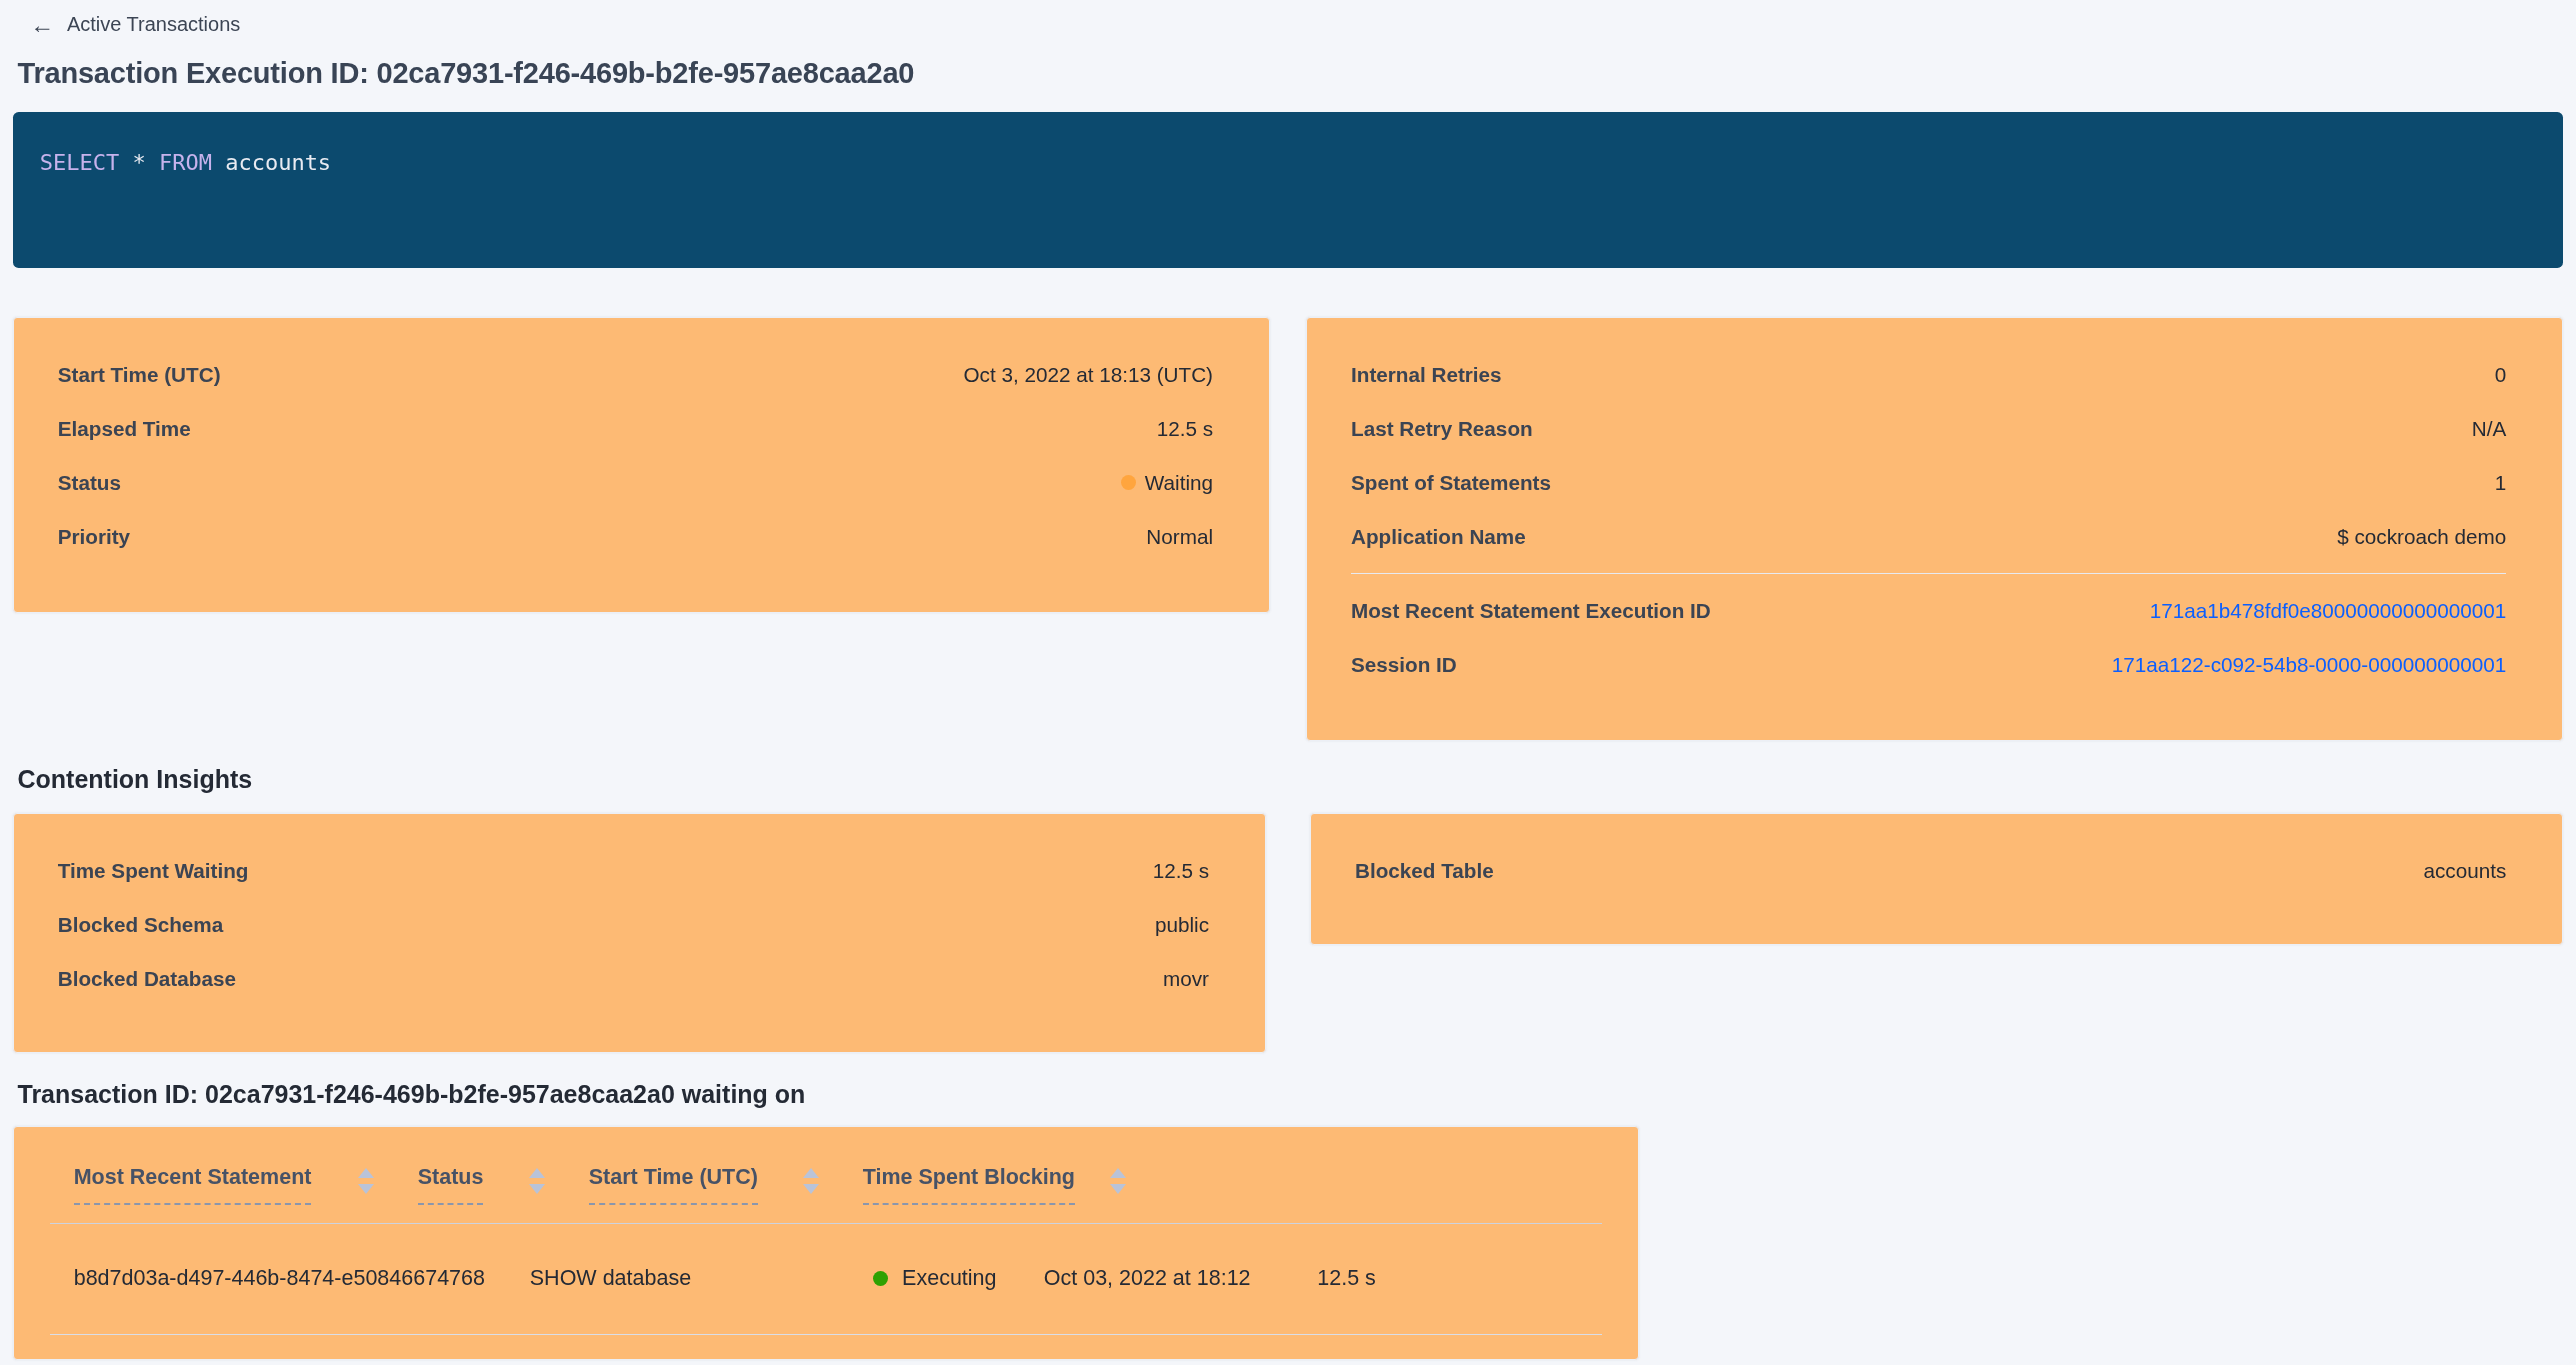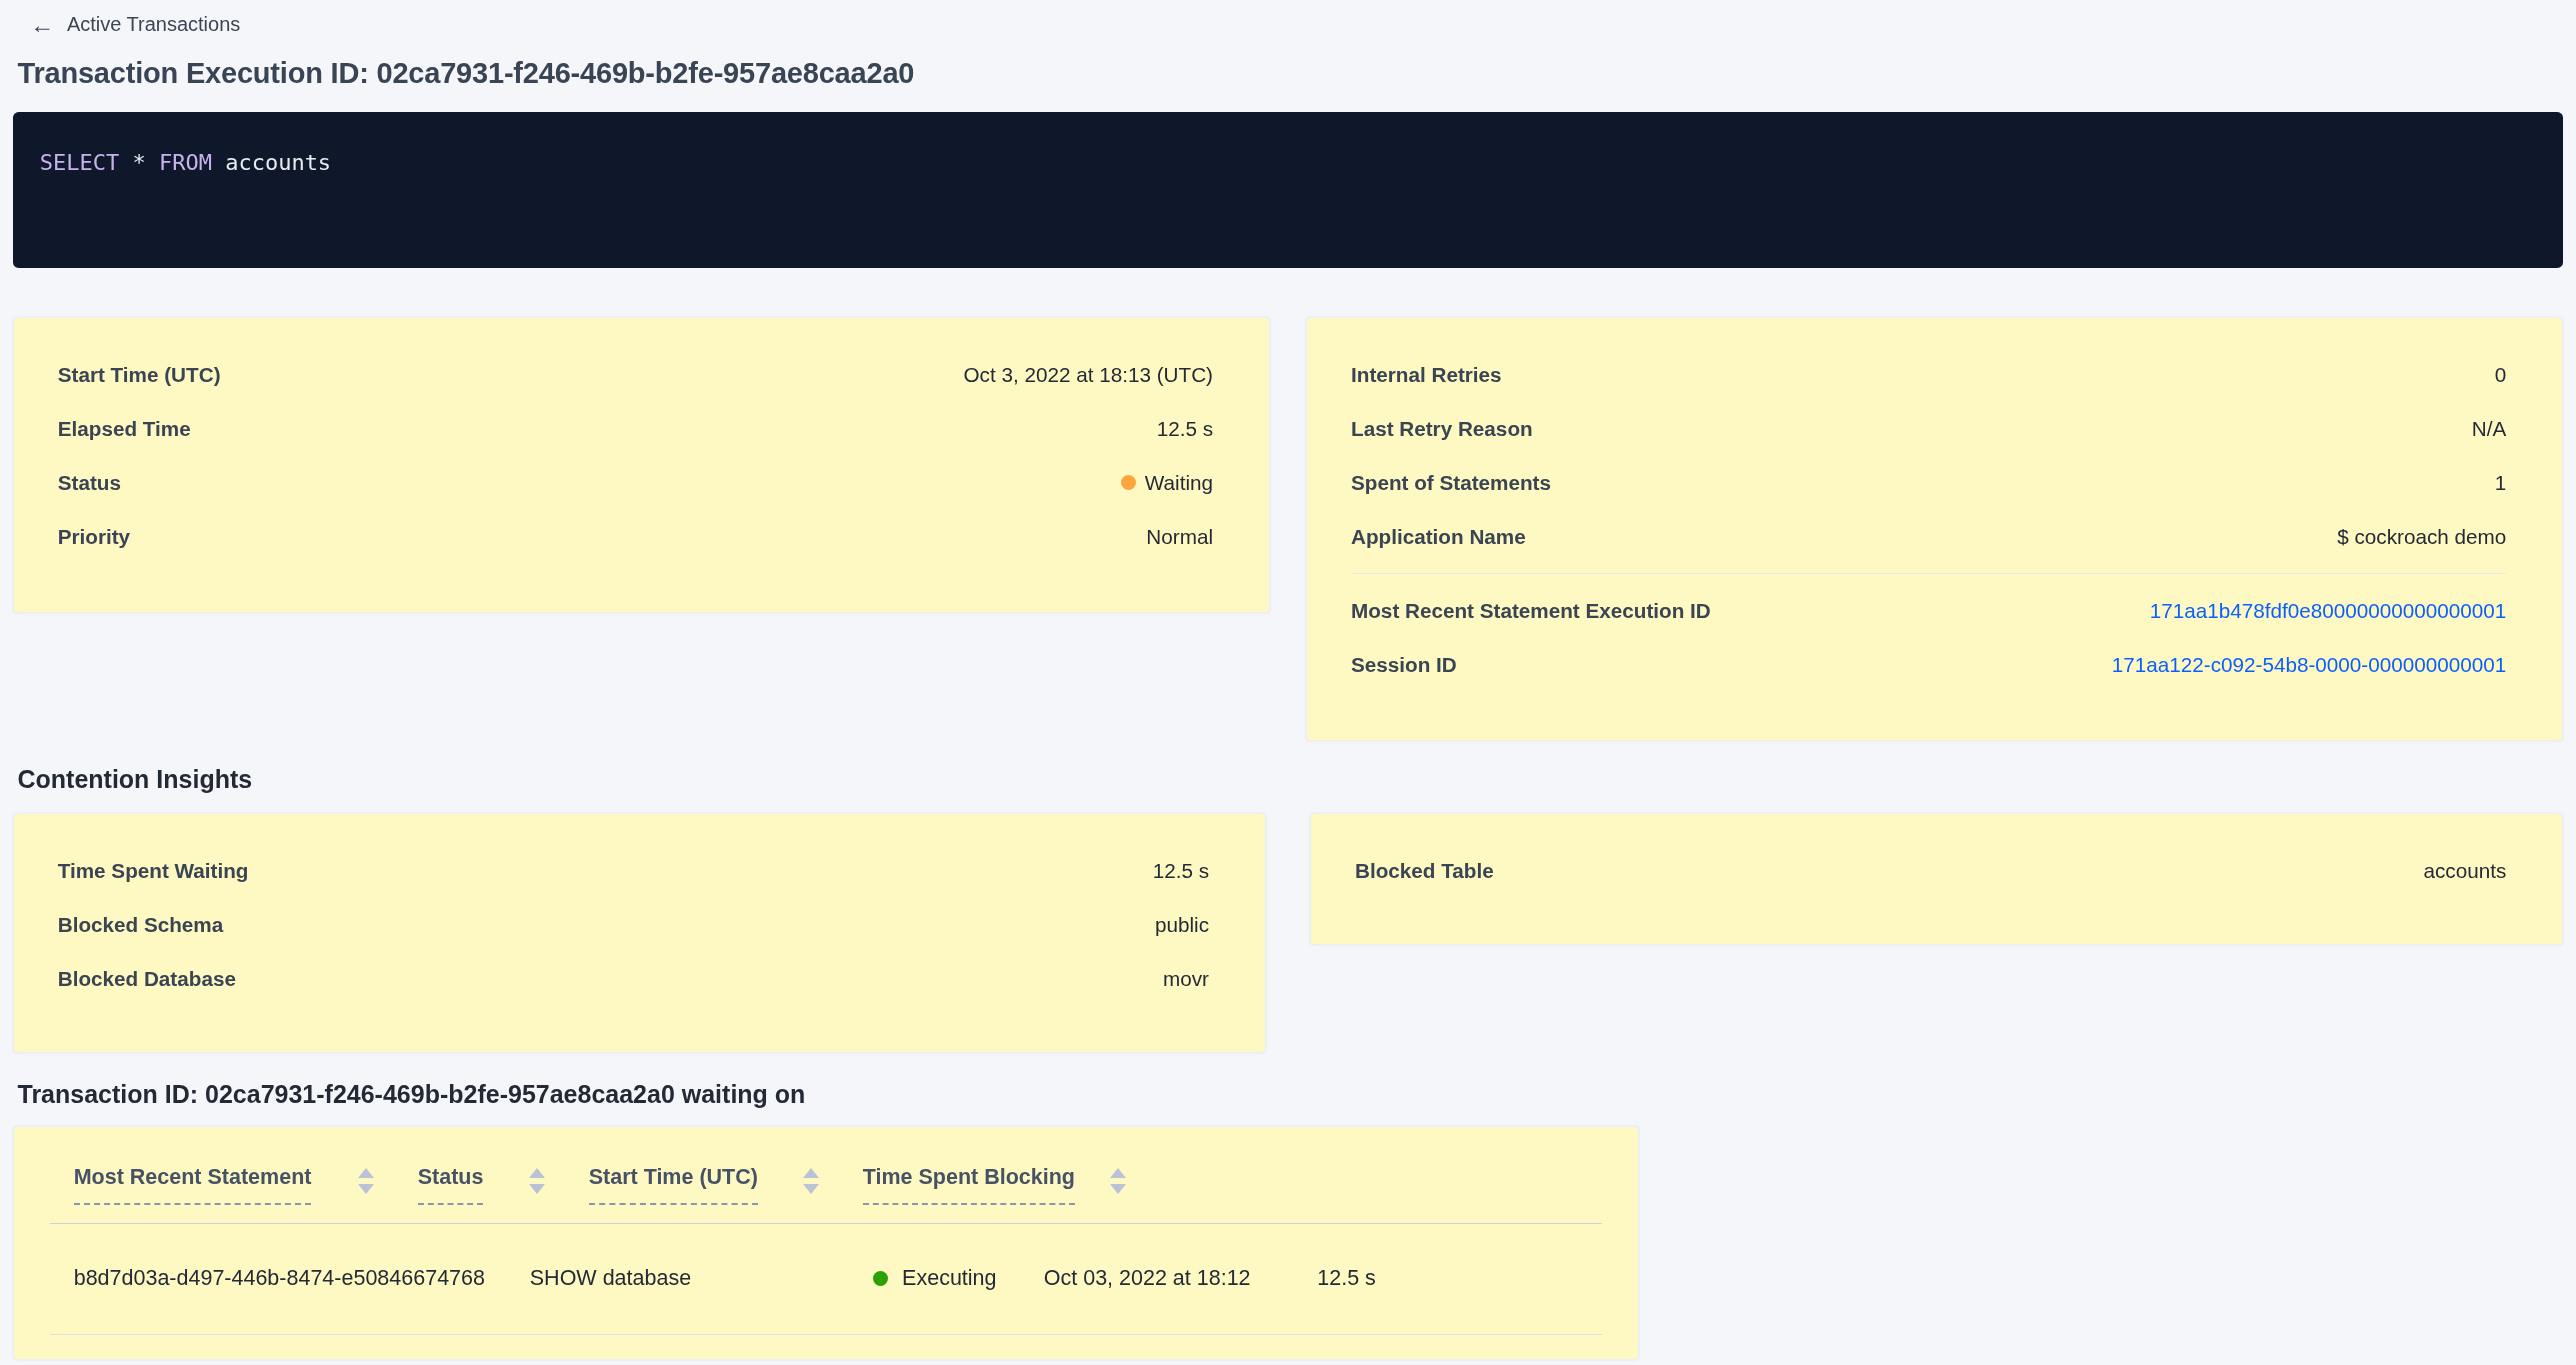--- a/index.html
+++ b/index.html
@@ -25,34 +25,34 @@
   h1.page-title {
     margin: 20.7px 0 0 4.8px;
     font-size: 29px; font-weight: 700; color: #394455;
     letter-spacing: -0.2px;
   }
 
   
   .sql-box {
     margin-top: 21.5px;
     height: 156px; box-sizing: border-box;
-    background: #0f172a;
+    background: #0c4a6e;
     border-radius: 5.6px;
     padding: 37px 32px 0 27px;
     font-family: "DejaVu Sans Mono", monospace;
     font-size: 22px; line-height: 27px;
     color: #e9ebf2;
     white-space: pre;
   }
   .sql-kw { color: var(--sql-keyword, #c7b3ec); }
 
   
   .cards-row { display: flex; gap: 36px; margin-top: 49px; align-items: flex-start; }
   .card {
-    background: #fef9c3;
+    background: #fdba74;
     border: 0.8px solid #eceff5;
     border-radius: 4px;
     box-shadow: 0 0 2.4px rgba(67,90,111,0.12);
     box-sizing: border-box;
   }
   .kv-card { flex: 1 1 0; padding: 30px 56px 48px 44px; }
   .kv-row {
     display: flex; justify-content: space-between; align-items: center;
     height: 54px; font-size: 20.7px;
   }

